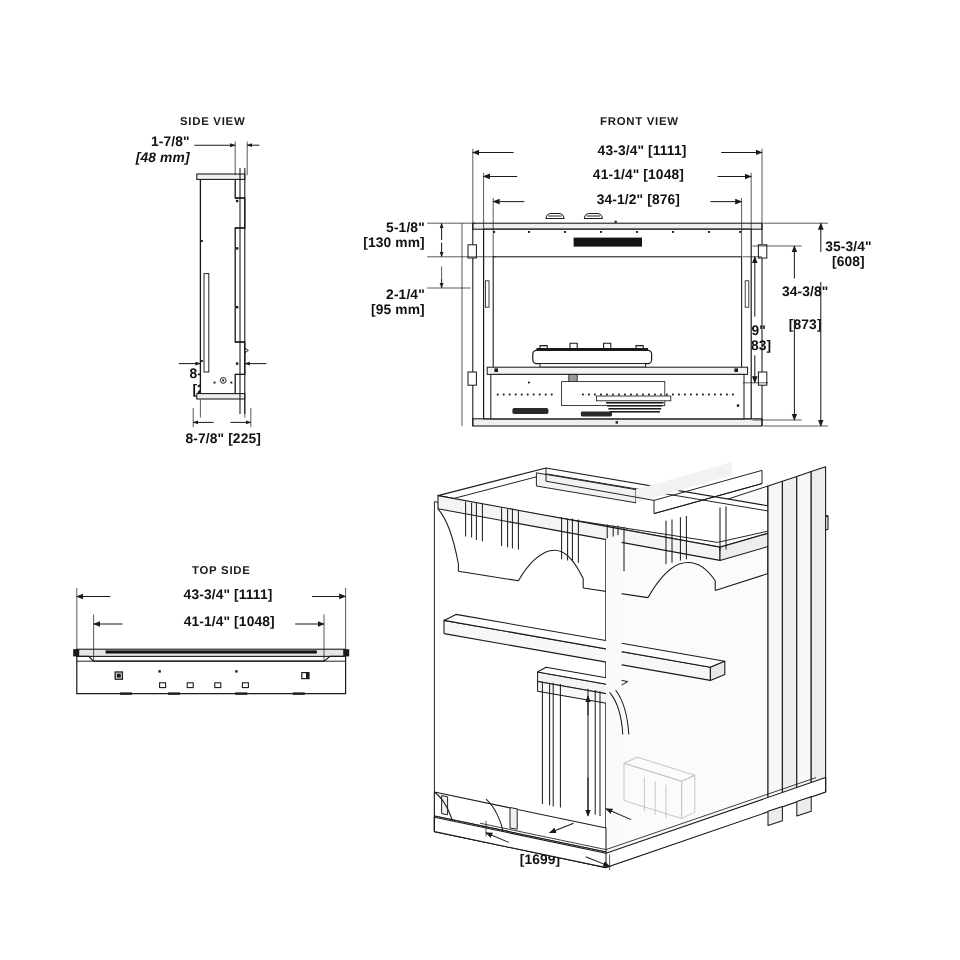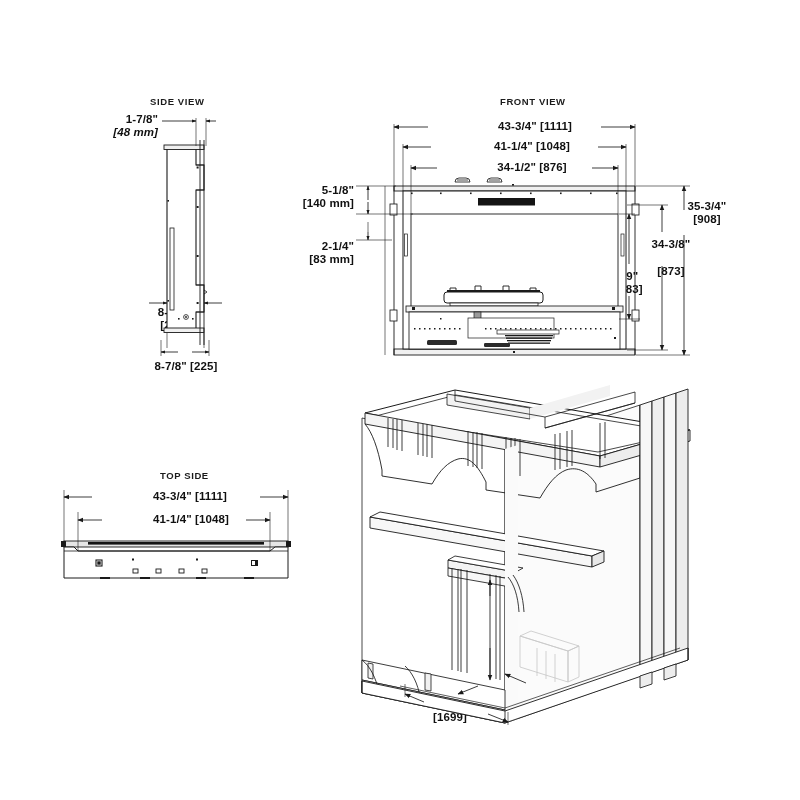--- a/index.html
+++ b/index.html
@@ -30,27 +30,27 @@
   <div class="dim c" style="left:138px;top:306px;width:72px;">8-3/4"</div>
   <div class="dim c" style="left:138px;top:319px;width:72px;">[222]</div>
 
   <div class="dim c" style="left:126px;top:360px;width:120px;">8-7/8" [225]</div>
 
   <div class="dim c" style="left:430px;top:120px;width:210px;background:#fff;">43-3/4" [1111]</div>
   <div class="dim c" style="left:432px;top:140px;width:200px;background:#fff;">41-1/4" [1048]</div>
   <div class="dim c" style="left:437px;top:161px;width:190px;background:#fff;">34-1/2" [876]</div>
 
   <div class="dim r" style="left:286px;top:184px;width:68px;">5-1/8"</div>
-  <div class="dim r" style="left:286px;top:197px;width:68px;">[140 mm]</div>
+  <div class="dim r" style="left:286px;top:197px;width:68px;">[130 mm]</div>
 
   <div class="dim r" style="left:284px;top:240px;width:70px;">2-1/4"</div>
-  <div class="dim r" style="left:284px;top:253px;width:70px;">[83 mm]</div>
+  <div class="dim r" style="left:284px;top:253px;width:70px;">[95 mm]</div>
 
   <div class="dim c" style="left:676px;top:200px;width:62px;">35-3/4"</div>
-  <div class="dim c" style="left:676px;top:213px;width:62px;">[908]</div>
+  <div class="dim c" style="left:676px;top:213px;width:62px;">[608]</div>
 
   <div class="dim c" style="left:640px;top:238px;width:62px;">34-3/8"</div>
   <div class="dim c" style="left:640px;top:265px;width:62px;">[873]</div>
 
   <div class="dim c" style="left:604px;top:270px;width:50px;">19"</div>
   <div class="dim c" style="left:604px;top:283px;width:50px;">[483]</div>
 
   <div class="dim c" style="left:90px;top:490px;width:200px;background:#fff;">43-3/4" [1111]</div>
   <div class="dim c" style="left:96px;top:513px;width:190px;background:#fff;">41-1/4" [1048]</div>
 

